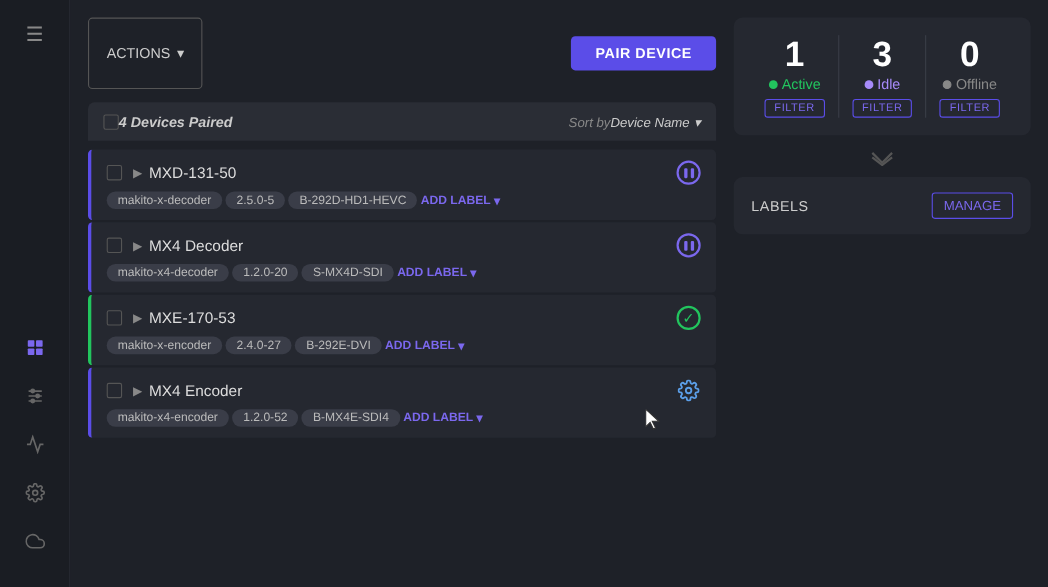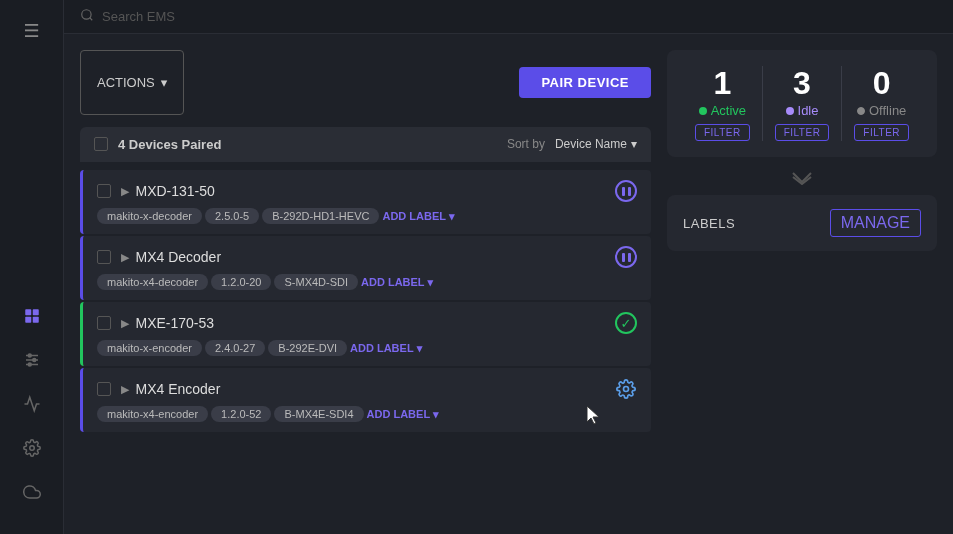--- a/index.html
+++ b/index.html
@@ -125,24 +125,24 @@
       letter-spacing: 0.5px;
       margin-left: auto;
     }
 
     
     .list-header {
       background: #2a2d35;
       border-radius: 6px 6px 0 0;
       padding: 10px 14px;
       display: flex;
-      align-items: flex-start;
-      gap: 10px;
+      align-items: flex-end;
       font-size: 13px;
       color: #ccc;
+      font-style: italic;
     }
     .list-header-title {
       font-weight: 600;
     }
     .sort-label { margin-left: auto; color: #888; font-size: 12px; }
     .sort-value {
       color: #ccc;
       font-size: 12px;
       display: flex;
       align-items: center;
@@ -341,21 +341,21 @@
       font-weight: 400;
       color: #ccc;
       letter-spacing: 0.5px;
     }
     .manage-btn {
       border: 1px solid #5b4de8;
       background: transparent;
       color: #7b68ee;
       border-radius: 3px;
       padding: 4px 10px;
-      font-size: 16px;
+      font-size: 12px;
       cursor: pointer;
     }
 
     
     .scroll-indicator {
       display: flex;
       justify-content: center;
       margin-top: 4px;
       color: #555;
       font-size: 14px;
@@ -409,29 +409,20 @@
   </div>
   <div class="sidebar-icon">
     <svg width="18" height="18" viewBox="0 0 24 24" fill="none" stroke="currentColor" stroke-width="2">
         <path d="M18 10h-1.26A8 8 0 109 20h9a5 5 0 000-10z"></path>
       </svg>
   </div>
 </div>
 
 <div class="main">
 
-  <div class="topbar">
-    <div class="search-icon-wrap">
-      <svg width="14" height="14" viewBox="0 0 24 24" fill="none" stroke="currentColor" stroke-width="2">
-          <circle cx="11" cy="11" r="8"></circle>
-          <line x1="21" y1="21" x2="16.65" y2="16.65"></line>
-        </svg>
-    </div>
-    <input class="search-input" type="text" placeholder="Search EMS" style="">
-  </div>
 
   <div class="content">
 
     <div class="left-panel">
 
       <div class="toolbar">
         <button class="actions-btn">
           <span>ACTIONS</span>
           <span>▾</span>
         </button>

